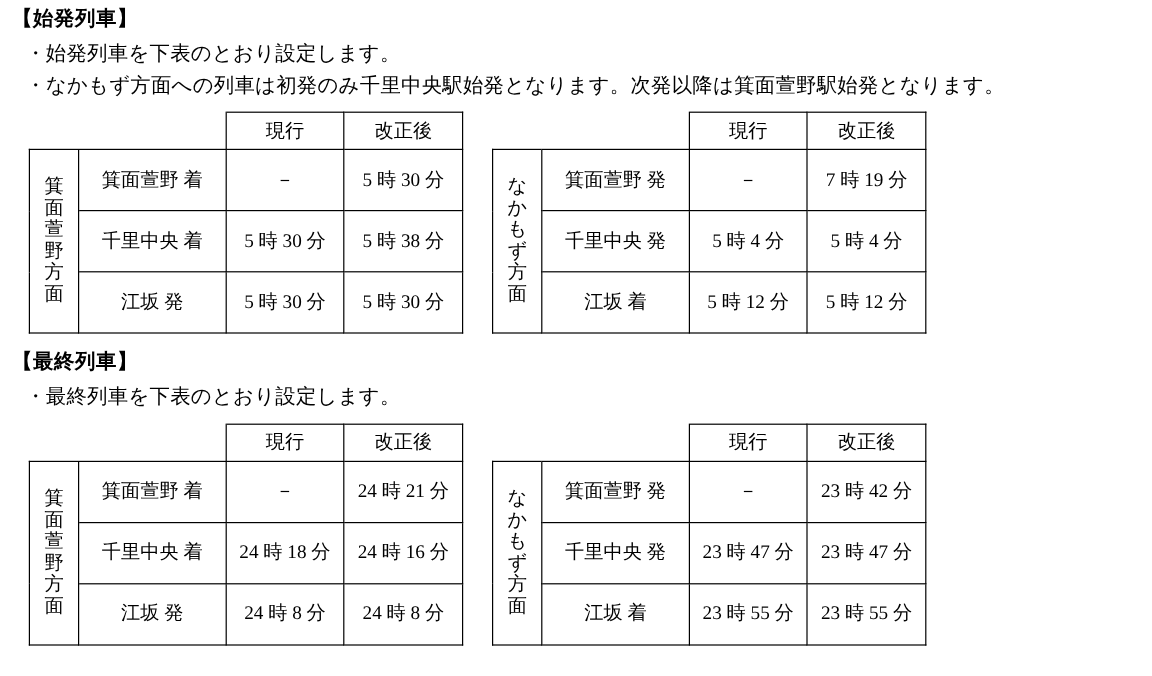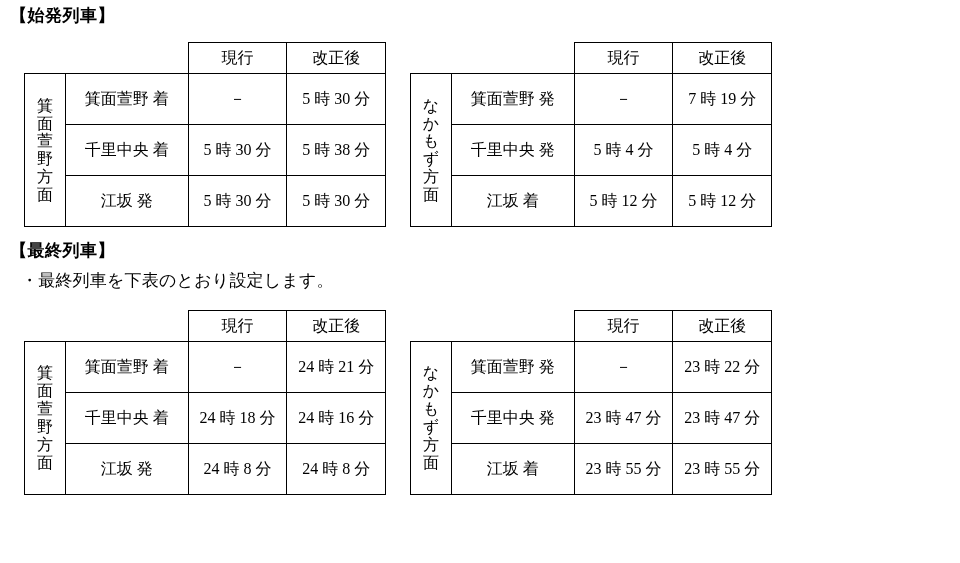--- a/index.html
+++ b/index.html
@@ -40,21 +40,20 @@
     text-indent: -13px;
     letter-spacing: 0.2px;
     white-space: nowrap;
   }
   .tables-row {
     display: flex;
     flex-direction: row;
     align-items: flex-start;
     gap: 24px;
     margin-left: 16px;
-    margin-top: 16px;
   }
   table.sched {
     border-collapse: collapse;
     table-layout: fixed;
   }
   table.sched td, table.sched th {
     border: 1px solid #000000;
     font-weight: normal;
     font-size: 16px;
     text-align: center;
@@ -103,20 +102,24 @@
   .spacer-block {
     height: 14px;
   }
 </style>
 </head>
 <body>
 
 <div class="page">
 
   <h2 class="section-heading">【始発列車】</h2>
+  <ul class="bullet-list">
+    <li>・始発列車を下表のとおり設定します。</li>
+    <li>・なかもず方面への列車は初発のみ千里中央駅始発となります。次発以降は箕面萱野駅始発となります。</li>
+  </ul>
 
   <div class="tables-row">
 
     <table class="sched">
       <tbody>
           <tr class="head">
         <td class="corner-cell"></td>
         <td class="hdr-cell"></td>
         <td class="val">現行</td>
         <td class="val">改正後</td>
@@ -218,21 +221,21 @@
         <td class="hdr-cell"></td>
         <td class="val">現行</td>
         <td class="val">改正後</td>
       </tr>
       <tr>
         <td class="rowhead" rowspan="3">
               <span class="vert">なかもず方面</span>
             </td>
         <td class="stop">箕面萱野  発</td>
         <td class="val">－</td>
-        <td class="val">23 時 22 分</td>
+        <td class="val">23 時 42 分</td>
       </tr>
       <tr>
         <td class="stop">千里中央  発</td>
         <td class="val">23 時 47 分</td>
         <td class="val">23 時 47 分</td>
       </tr>
       <tr>
         <td class="stop">江坂  着</td>
         <td class="val">23 時 55 分</td>
         <td class="val">23 時 55 分</td>

